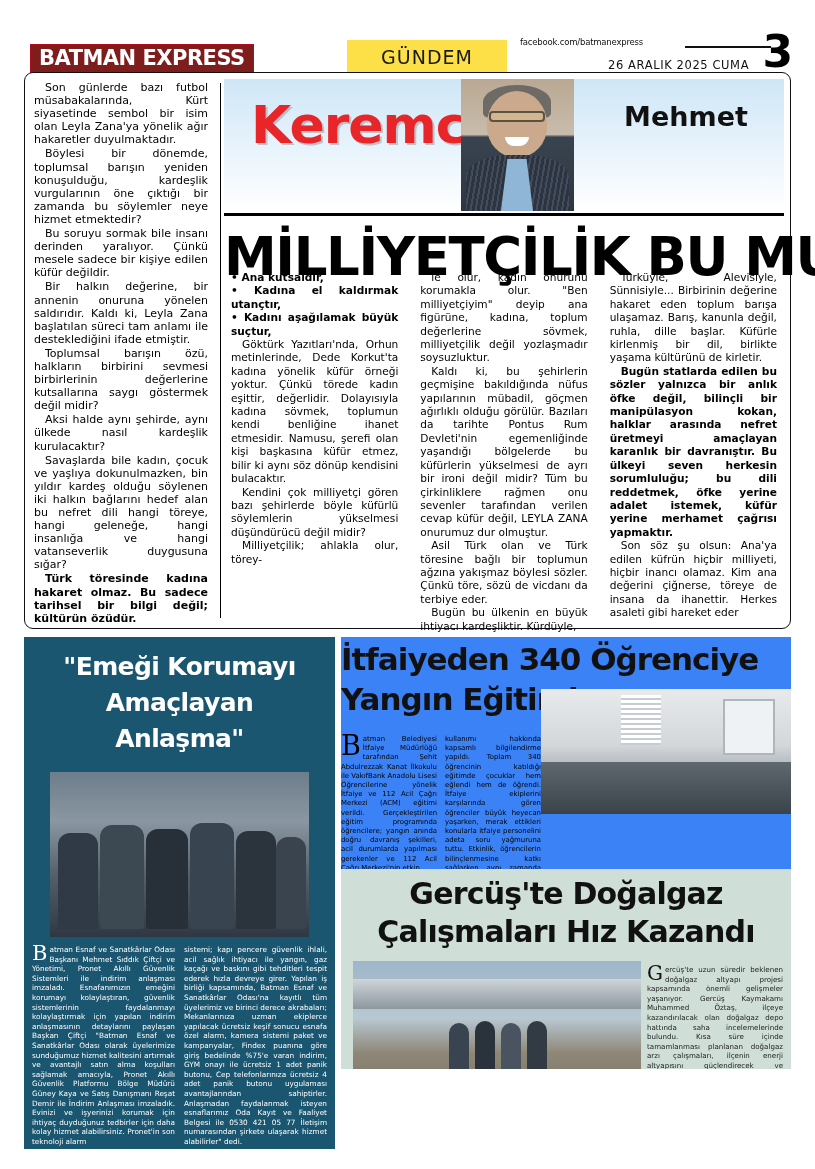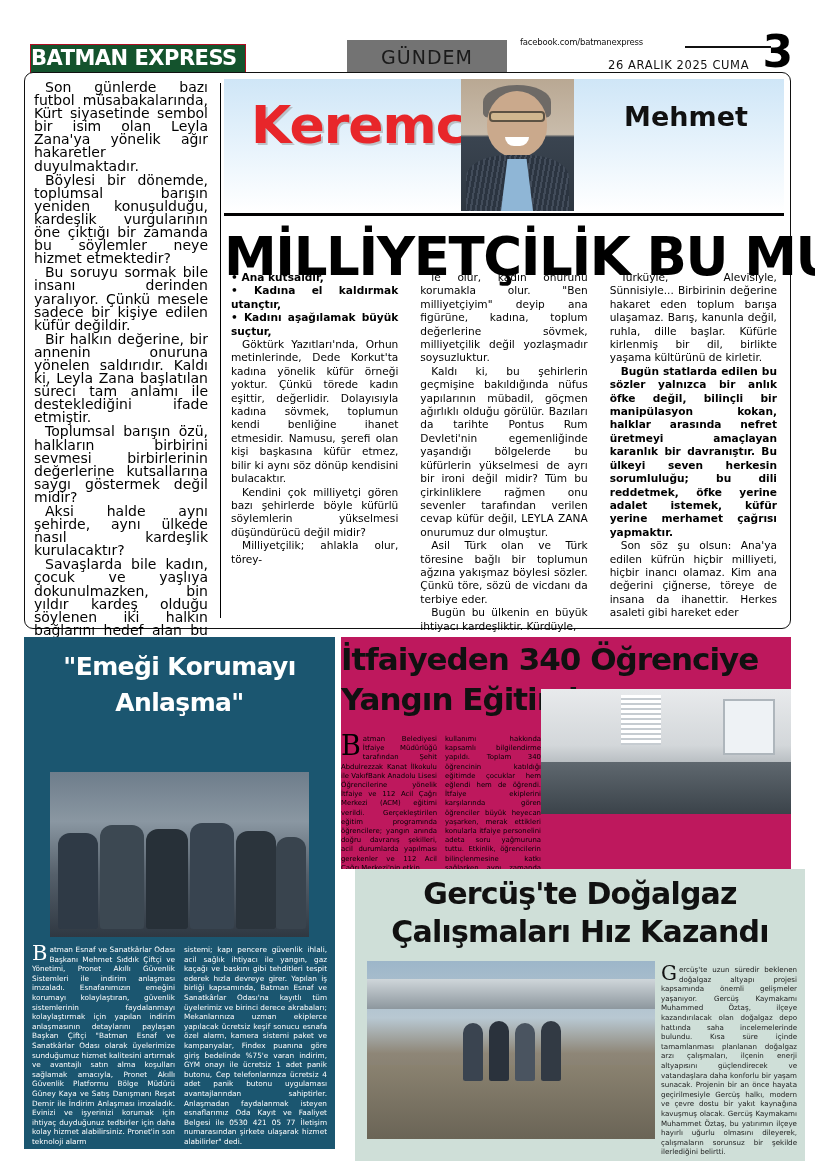--- a/index.html
+++ b/index.html
@@ -10,30 +10,30 @@
     overflow: hidden;
   }
   .page { position: relative; width: 815px; height: 1169px; background:#fff; padding: 0; }
 
   
   .masthead {
     position: absolute; left: 0; top: 18px; width: 815px; height: 50px;
   }
   .logo-box {
     position: absolute; left: 30px; top: 26px;
-    background: #14532d; color: #ffffff;
-    padding: 3px 8px 4px 0;
+    background: #7f1d1d; color: #ffffff;
+    padding: 3px 8px 4px 8px;
     font-family: "DejaVu Sans", sans-serif;
     font-weight: bold; font-size: 21px; letter-spacing: -0.5px;
     line-height: 1; white-space: nowrap;
     border: 1px solid #b00d22;
   }
   .section-tag {
     position: absolute; left: 347px; top: 22px; width: 160px; height: 33px;
-    background: #737373; color: #1a1a1a;
+    background: #fde047; color: #1a1a1a;
     font-family: "DejaVu Sans", sans-serif;
     font-size: 19px; font-weight: normal; letter-spacing: 1px;
     display: flex; align-items: center; justify-content: center;
   }
   .fb-url {
     position: absolute; left: 520px; top: 19px;
     font-family: "DejaVu Sans", sans-serif;
     font-size: 8.5px; color: #111; letter-spacing: -0.2px;
   }
   .date-line {
@@ -61,21 +61,21 @@
     position: absolute; left: 24px; top: 72px; width: 767px; height: 557px;
     border: 1.6px solid #111; border-radius: 9px;
     background: #fff;
   }
   .op-leftcol {
     position: absolute; left: 9px; top: 8px; width: 180px; height: 538px;
     padding-right: 6px;
   }
   .op-leftcol p {
     font-family: "DejaVu Sans", sans-serif;
-    font-size: 14px; line-height: 13.1px; color: #000;
+    font-size: 11px; line-height: 13.1px; color: #000;
     text-align: justify; text-indent: 11px;
     margin-bottom: 1px;
     hyphens: auto;
   }
   .op-leftcol p.bold { font-weight: bold; }
   .col-divider {
     position: absolute; top: 10px; width: 1px; height: 535px; background: #000;
   }
 
   .banner {
@@ -184,21 +184,21 @@
     text-align: justify; hyphens: auto;
   }
   .dropcap-w {
     float: left; font-family: "DejaVu Serif", serif; font-weight: normal;
     font-size: 21px; line-height: 17px; padding-right: 2px; color: #ffffff;
   }
 
   
   .art-fire {
     position: absolute; left: 341px; top: 637px; width: 450px; height: 232px;
-    background: #be185d; overflow: hidden;
+    background: #3b82f6; overflow: hidden;
   }
   .art-fire .title {
     position: absolute; left: 0px; top: 2px; width: 450px;
     font-family: "DejaVu Sans", sans-serif;
     font-weight: bold; font-size: 31px; line-height: 40px;
     color: #111; letter-spacing: -1px;
   }
   .art-fire .photo {
     position: absolute; left: 200px; top: 52px; width: 250px; height: 125px;
     background: linear-gradient(180deg,#e8eaec 0%,#d3d7da 45%,#9aa1a6 75%,#6d757c 100%);
@@ -226,22 +226,22 @@
     font-size: 6.9px; line-height: 9.2px; color: #000;
     text-align: justify; hyphens: auto;
   }
   .dropcap-b {
     float: left; font-family: "DejaVu Serif", serif;
     font-size: 27px; line-height: 22px; padding-right: 2px; color: #000;
   }
 
   
   .art-gas {
-    position: absolute; left: 341px; top: 869px; width: 450px; height: 292px;
-    background: #cfdfd8; overflow: hidden; margin-left: 14px;
+    position: absolute; left: 341px; top: 869px; width: 450px; height: 200px;
+    background: #cfdfd8; overflow: hidden;
   }
   .art-gas .title {
     position: absolute; left: 0; top: 6px; width: 450px;
     font-family: "DejaVu Sans", sans-serif;
     font-weight: bold; font-size: 30px; line-height: 38px;
     color: #111; text-align: center; letter-spacing: -0.8px;
   }
   .art-gas .photo {
     position: absolute; left: 12px; top: 92px; width: 288px; height: 178px;
     background: linear-gradient(180deg,#9db6c9 0%,#b8c8d2 32%,#8e8677 52%,#6f6a5e 100%);
@@ -335,20 +335,21 @@
         <p>Türküyle, Alevisiyle, Sünnisiyle... Birbirinin değerine hakaret eden toplum barışa ulaşamaz. Barış, kanunla değil, ruhla, dille başlar. Küfürle kirlenmiş bir dil, birlikte yaşama kültürünü de kirletir.</p>
         <p class="bold">Bugün statlarda edilen bu sözler yalnızca bir anlık öfke değil, bilinçli bir manipülasyon kokan, halklar arasında nefret üretmeyi amaçlayan karanlık bir davranıştır. Bu ülkeyi seven herkesin sorumluluğu; bu dili reddetmek, öfke yerine adalet istemek, küfür yerine merhamet çağrısı yapmaktır.</p>
         <p>Son söz şu olsun: Ana'ya edilen küfrün hiçbir milliyeti, hiçbir inancı olamaz. Kim ana değerini çiğnerse, töreye de insana da ihanettir. Herkes asaleti gibi hareket eder</p>
       </div>
     </div>
   </div>
 
   <div class="art-left">
     <div class="title">
       <div>"Emeği Korumayı</div>
+      <div>Amaçlayan</div>
       <div>Anlaşma"</div>
     </div>
     <div class="photo">
       <div class="photo-people">
         <i style="left:8px;width:40px;height:96px;background:#2f3a46;"></i>
         <i style="left:50px;width:44px;height:104px;background:#3c4852;"></i>
         <i style="left:96px;width:42px;height:100px;background:#273038;"></i>
         <i style="left:140px;width:44px;height:106px;background:#384450;"></i>
         <i style="left:186px;width:40px;height:98px;background:#2b343c;"></i>
         <i style="left:226px;width:30px;height:92px;background:#39444e;"></i>

